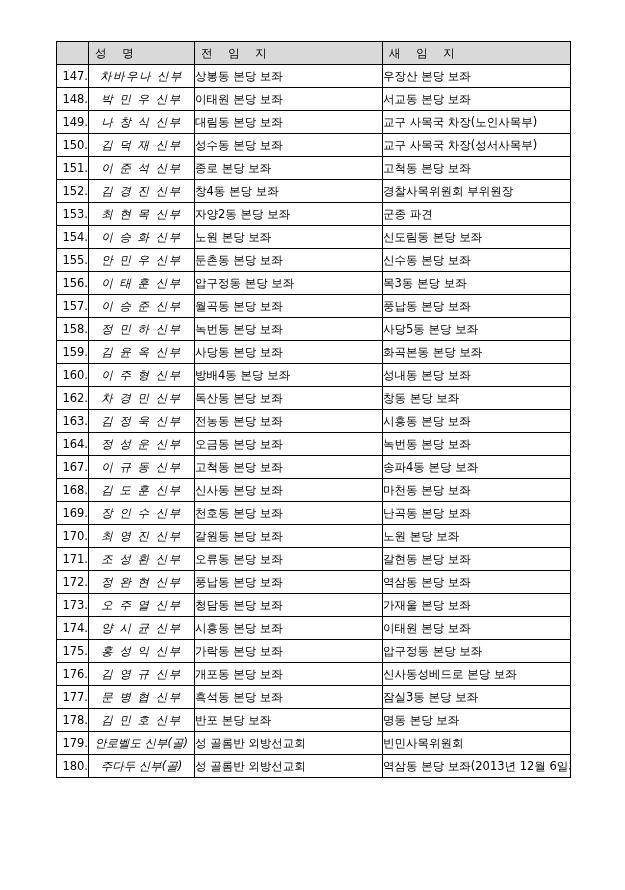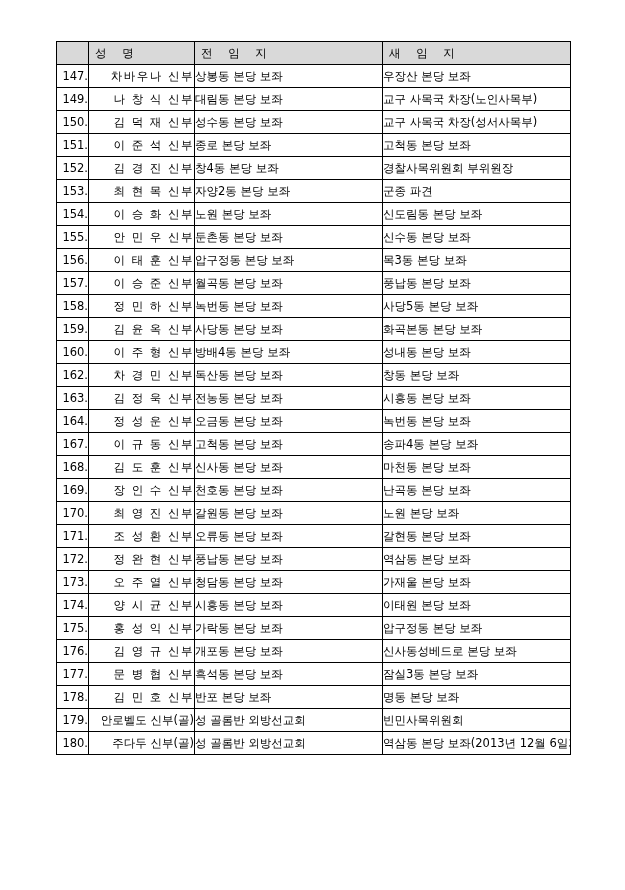--- a/index.html
+++ b/index.html
@@ -53,23 +53,24 @@
   col.c-name { width: 106px; }
   col.c-prev { width: 188px; }
   col.c-new  { width: 188px; }
 
   td.num {
     text-align: right;
     padding-right: 4px;
     font-size: 11.5px;
   }
   td.name {
-    text-align: right;
+    text-align: center;
     padding-left: 7px;
     letter-spacing: 1.5px;
+    font-style: italic;
   }
   td.prev, td.new {
     text-align: left;
     padding-left: 8px;
   }
   td.small {
     font-size: 10px;
     letter-spacing: 0;
   }
 </style>
@@ -94,20 +95,26 @@
         </tr>
       </thead>
       <tbody id="roster-body">
           <tr>
             <td class="num">147.</td>
             <td class="name">차바우나 신부</td>
             <td class="prev">상봉동 본당 보좌</td>
             <td class="new">우장산 본당 보좌</td>
           </tr>
           <tr>
+            <td class="num">148.</td>
+            <td class="name">박 민 우 신부</td>
+            <td class="prev">이태원 본당 보좌</td>
+            <td class="new">서교동 본당 보좌</td>
+          </tr>
+          <tr>
             <td class="num">149.</td>
             <td class="name">나 창 식 신부</td>
             <td class="prev">대림동 본당 보좌</td>
             <td class="new">교구 사목국 차장(노인사목부)</td>
           </tr>
           <tr>
             <td class="num">150.</td>
             <td class="name">김 덕 재 신부</td>
             <td class="prev">성수동 본당 보좌</td>
             <td class="new">교구 사목국 차장(성서사목부)</td>

